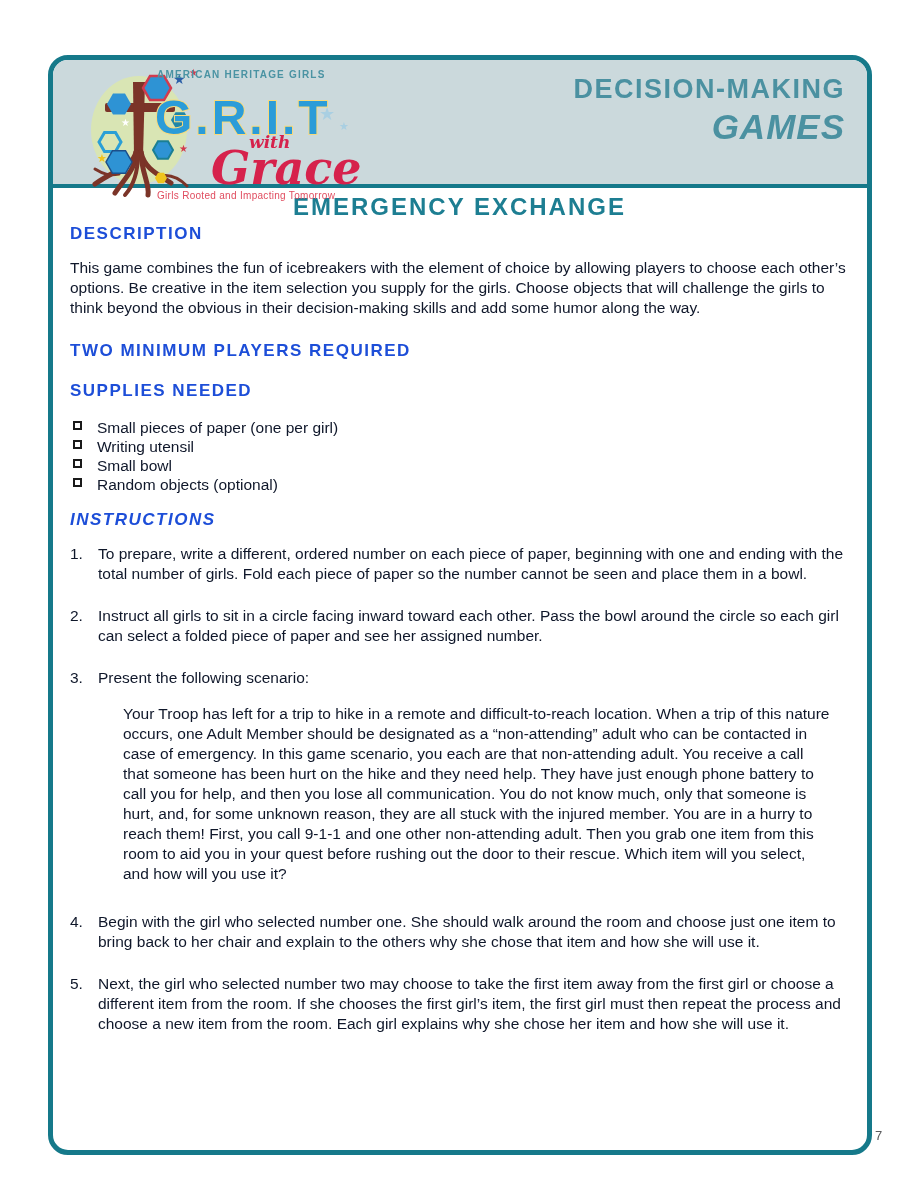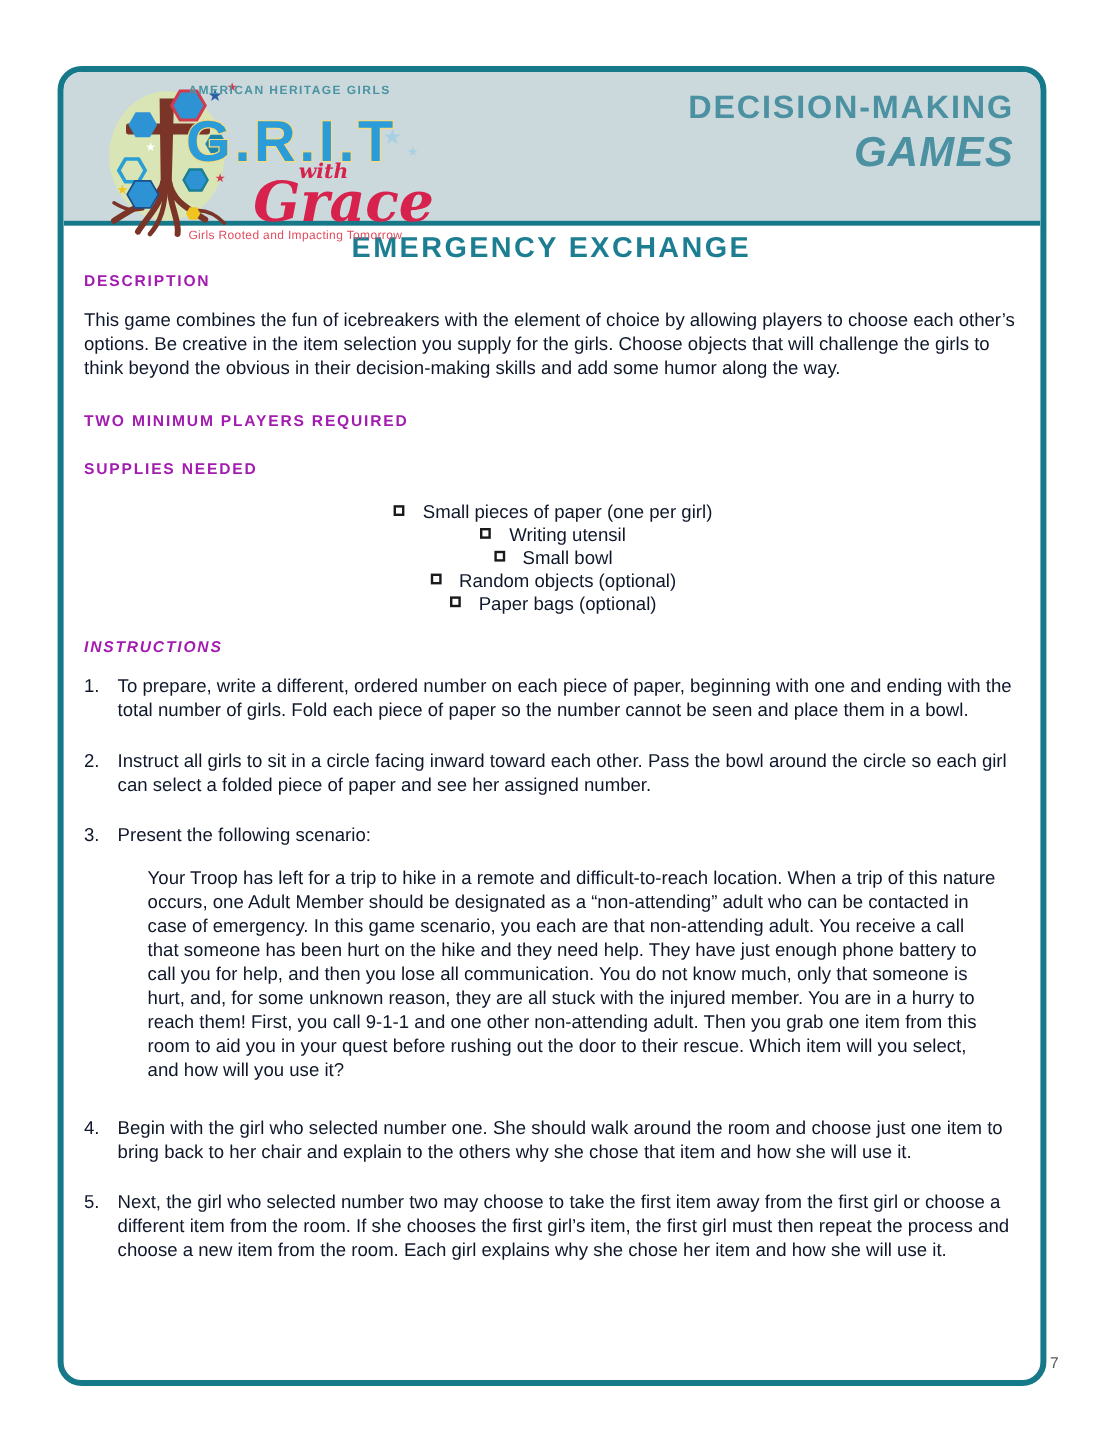--- a/index.html
+++ b/index.html
@@ -21,30 +21,30 @@
   .logo-svg { position:absolute; left:8px; top:2px; }
   .title-block { position:absolute; right:22px; top:16px; text-align:right; color:#4b91a1; }
   .t1 { font-size:27px; font-weight:bold; letter-spacing:1.5px; line-height:1.0; }
   .t2 { font-size:35px; font-weight:bold; font-style:italic; letter-spacing:1px; margin-top:4px; }
   .content { padding:8px 18px 0 17px; }
   .game-title {
     text-align:center; color:#1d7e92; font-weight:bold; font-size:24px;
     letter-spacing:2px; line-height:22px;
   }
   .sec-h {
-    color:#a21caf; font-weight:bold; font-size:13px; letter-spacing:1.5px;
+    color:#1d4ed8; font-weight:bold; font-size:17px; letter-spacing:1.5px;
     line-height:20px;
   }
   .sec-h.desc { margin-top:6px; }
   .body-text { font-size:15.5px; line-height:20px; color:#0f172a; }
   .para { margin-top:14px; }
   .sec-h.players { margin-top:23px; }
   .sec-h.supplies { margin-top:20px; }
   .checklist { margin-top:17px; list-style:none; }
-  .checklist li { display:flex; align-items:flex-start; line-height:19px;justify-content:center; }
+  .checklist li { display:flex; align-items:flex-start; line-height:19px; }
   .cbx {
     flex:0 0 auto; width:9px; height:9px; border:2.5px solid #1a1a1a;
     margin:3px 15px 0 3px; background:#ffffff;
   }
   .sec-h.instr { margin-top:16px;font-style:italic; }
   ol.steps { margin-top:14px; list-style:none; }
   ol.steps > li { display:flex; align-items:flex-start; margin-bottom:22px; }
   ol.steps > li:last-child { margin-bottom:0; }
   ol.steps .num { flex:0 0 28px; }
   ol.steps .step-body { flex:1 1 auto; }
@@ -131,24 +131,20 @@
           <span>Writing utensil</span>
         </li>
       <li>
           <span class="cbx"></span>
           <span>Small bowl</span>
         </li>
       <li>
           <span class="cbx"></span>
           <span>Random objects (optional)</span>
         </li>
-      <li>
-          <span class="cbx"></span>
-          <span>Paper bags (optional)</span>
-        </li>
     </ul>
 
     <div class="sec-h instr">INSTRUCTIONS</div>
     <ol class="steps body-text">
       <li>
         <span class="num">1.</span>
         <span class="step-body">To prepare, write a different, ordered number on each piece of paper, beginning with one and ending with the total number of girls. Fold each piece of paper so the number cannot be seen and place them in a bowl.</span>
       </li>
       <li>
         <span class="num">2.</span>

